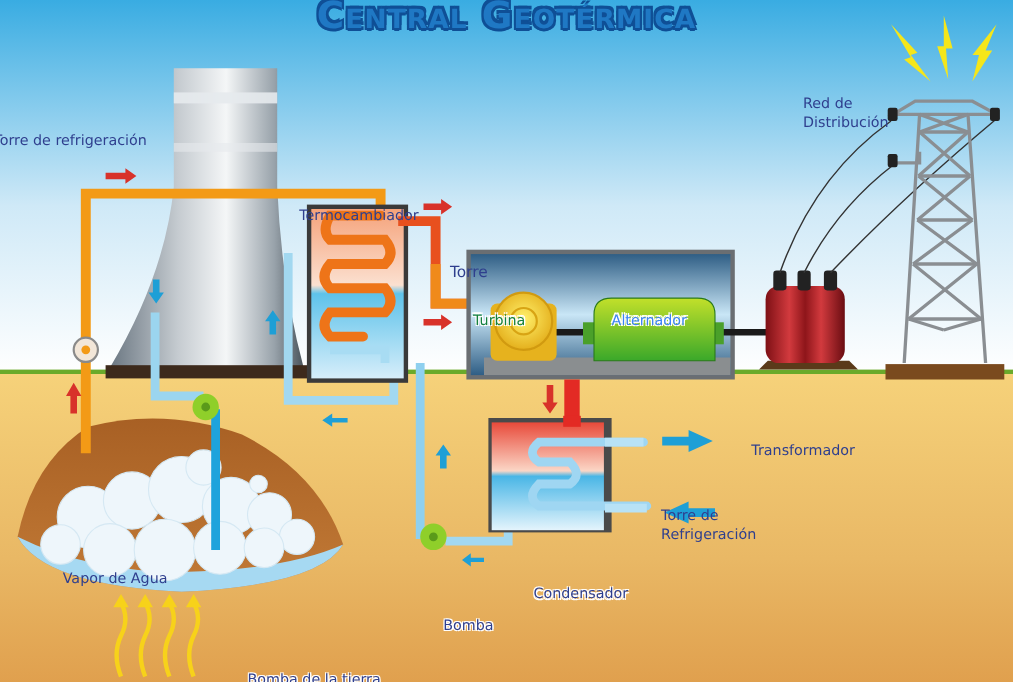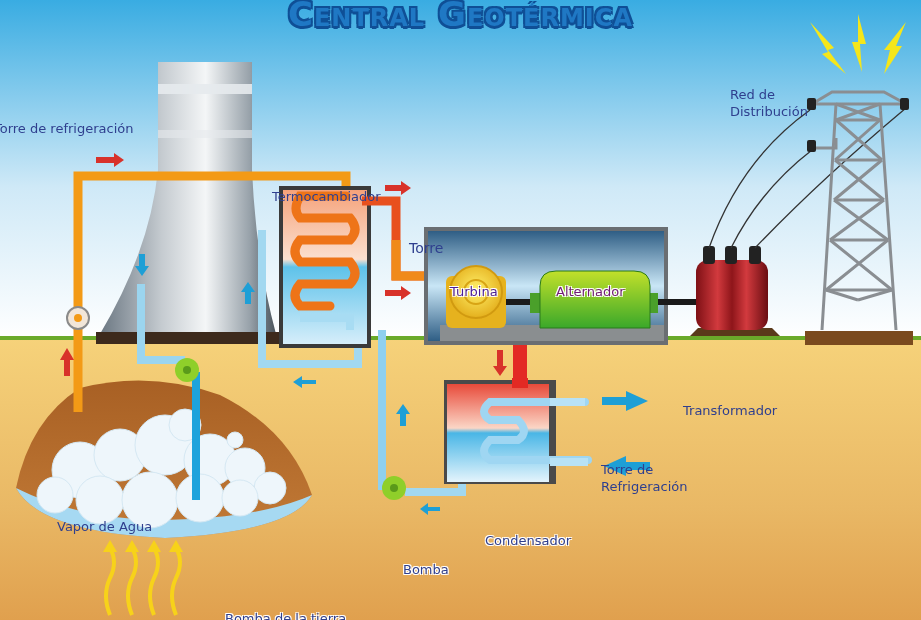--- a/index.html
+++ b/index.html
@@ -232,22 +232,22 @@
     <path d="M147 552 L154 540 L161 552 Z"></path>
         <path d="M169 552 L176 540 L183 552 Z"></path>
   </g>
 </svg>
 
 <div id="title">Central Geotérmica</div>
 
 <div class="lbl" style="left:-6px;top:78px;">Torre de refrigeración</div>
 <div class="lbl" style="left:272px;top:146px;">Termocambiador</div>
 <div class="lbl" style="left:409px;top:197px;font-size:14px;">Torre</div>
-<div class="lbl lbl-outline" style="left:450px;top:241px;color:#4c1d95;text-align:center;">Turbina</div>
-<div class="lbl lbl-outline" style="left:556px;top:241px;color:#701a75;">Alternador</div>
+<div class="lbl lbl-outline" style="left:430px;top:241px;color:#15803d;text-align:center;">Turbina</div>
+<div class="lbl lbl-outline" style="left:556px;top:241px;color:#3b82f6;">Alternador</div>
 <div class="lbl" style="left:683px;top:360px;">Transformador</div>
 <div class="lbl" style="left:730px;top:44px;">Red de</div>
 <div class="lbl" style="left:730px;top:61px;">Distribución</div>
 <div class="lbl lbl-outline" style="left:485px;top:490px;">Condensador</div>
 <div class="lbl" style="left:601px;top:419px;">Torre de</div>
 <div class="lbl" style="left:601px;top:436px;">Refrigeración</div>
 <div class="lbl lbl-outline" style="left:403px;top:519px;">Bomba</div>
 <div class="lbl" style="left:57px;top:476px;">Vapor de Agua</div>
 <div class="lbl lbl-outline" style="left:225px;top:568px;">Bomba de la tierra</div>
 </div>

